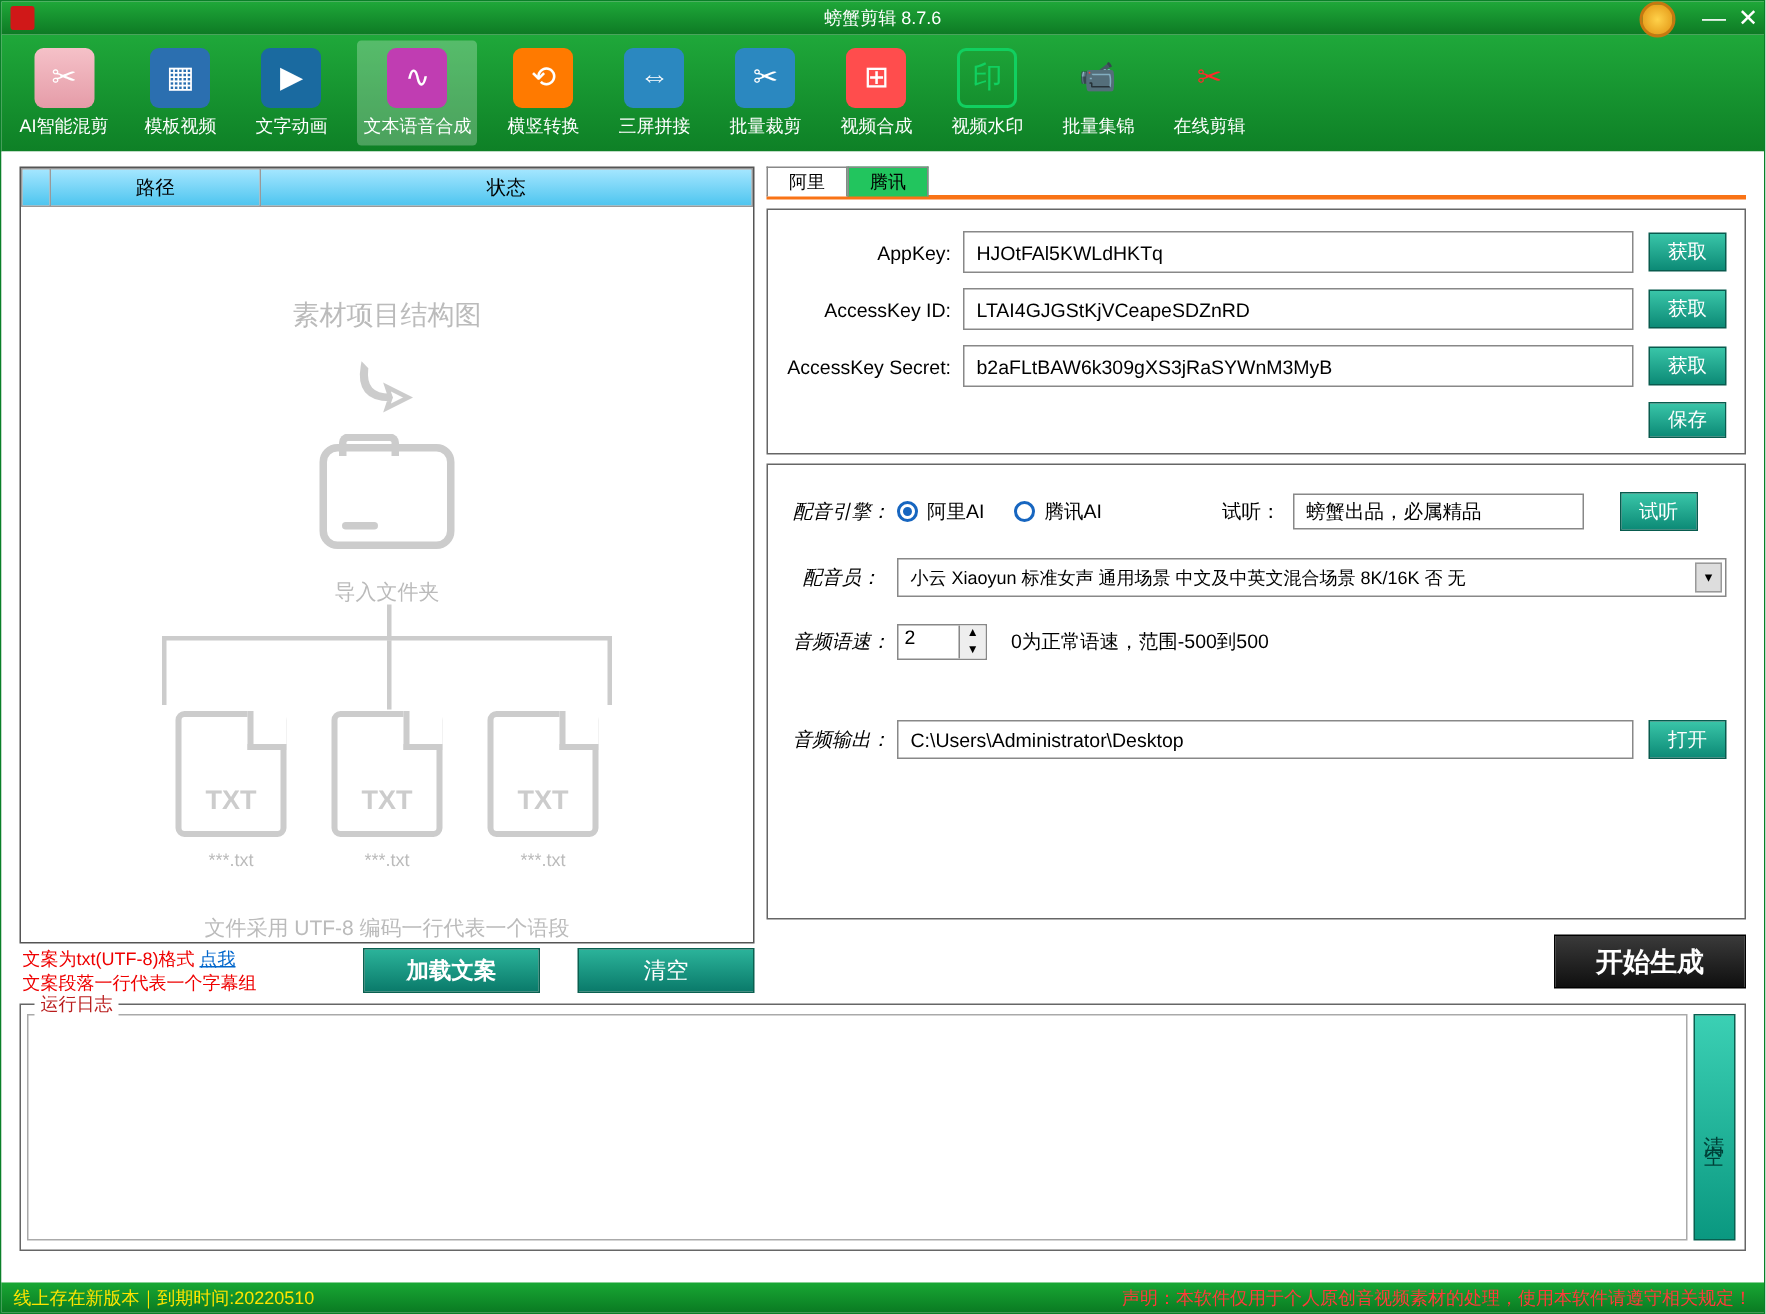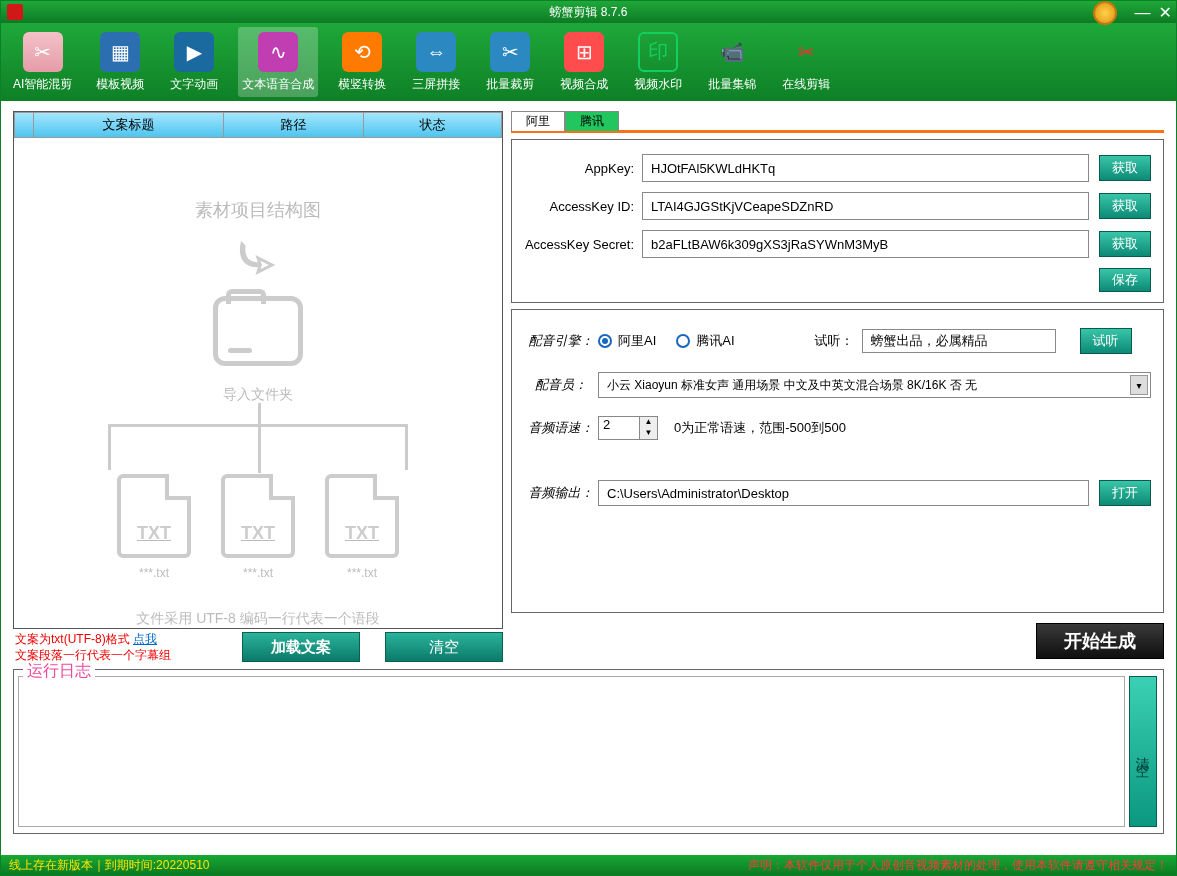--- a/index.html
+++ b/index.html
@@ -41,21 +41,21 @@
 .arrow-svg { width: 40px; height: 40px; }
 .folder-big { width: 90px; height: 70px; border: 5px solid #ccc; border-radius: 12px; position: relative; }
 .folder-big:before { content: ''; position: absolute; top: -12px; left: 8px; width: 30px; height: 10px; border: 5px solid #ccc; border-bottom: none; border-radius: 6px 6px 0 0; }
 .folder-big:after { content: ''; position: absolute; bottom: 8px; left: 10px; width: 24px; height: 5px; background: #ccc; border-radius: 3px; }
 .import-label { font-size: 14px; color: #bbb; }
 .tree-conn { width: 300px; height: 46px; border-left: 3px solid #ccc; border-right: 3px solid #ccc; border-top: 3px solid #ccc; position: relative; margin-top: 10px; }
 .tree-stem { position: absolute; left: 50%; top: -24px; width: 3px; height: 24px; background: #ccc; }
 .tree-mid { position: absolute; left: 50%; top: 0; width: 3px; height: 46px; background: #ccc; }
 .txt-row { display: flex; gap: 30px; margin-top: 4px; }
 .txt-item { display: flex; flex-direction: column; align-items: center; gap: 8px; }
-.txt-box { width: 74px; height: 84px; border: 4px solid #ccc; border-radius: 6px; position: relative; display: flex; align-items: flex-end; justify-content: center; padding-bottom: 10px; text-decoration: underline; }
+.txt-box { width: 74px; height: 84px; border: 4px solid #ccc; border-radius: 6px; position: relative; display: flex; align-items: flex-end; justify-content: center; padding-bottom: 10px; }
 .txt-box:before { content: ''; position: absolute; right: -4px; top: -4px; width: 22px; height: 22px; background: #fff; border-left: 4px solid #ccc; border-bottom: 4px solid #ccc; }
 .txt-lbl { font-size: 18px; font-weight: bold; color: #ccc; }
 .txt-file { font-size: 12px; color: #bbb; }
 .placeholder-note { margin-top: 30px; font-size: 14px; color: #bbb; }
 .left-footer { display: flex; align-items: center; padding: 2px 0 6px 2px; gap: 25px; height: 46px; }
 .red-note { color: #e00; font-size: 12px; line-height: 16px; }
 .red-note a { color: #06c; text-decoration: underline; cursor: pointer; }
 .btn-teal { background: linear-gradient(#2bb39a,#0a7a6a); color: #fff; border: 1px solid #0a6050; font-size: 15px; cursor: pointer; }
 .btn-load { width: 118px; height: 30px; font-weight: bold; }
 .btn-clear1 { width: 118px; height: 30px; }
@@ -75,21 +75,21 @@
 .radio-wrap { display: flex; align-items: center; gap: 6px; margin-right: 20px; cursor: pointer; }
 .radio { width: 14px; height: 14px; border-radius: 50%; border: 2px solid #1766c0; display: inline-block; position: relative; }
 .radio.checked:after { content: ''; position: absolute; inset: 2px; background: #1766c0; border-radius: 50%; }
 .select-box { flex: 1; height: 26px; border: 1px solid #888; padding: 0 24px 0 8px; font-size: 12px; position: relative; display: flex; align-items: center; }
 .select-arrow { position: absolute; right: 2px; top: 2px; bottom: 2px; width: 18px; background: #ddd; border: 1px solid #999; display: flex; align-items: center; justify-content: center; font-size: 10px; }
 .spinner { width: 60px; height: 24px; border: 1px solid #888; position: relative; padding: 0 20px 0 4px; font-size: 13px; }
 .spinner-btns { position: absolute; right: 0; top: 0; bottom: 0; width: 18px; display: flex; flex-direction: column; }
 .spinner-btns span { flex: 1; background: #eee; border-left: 1px solid #888; font-size: 8px; text-align: center; cursor: pointer; }
 .btn-start { width: 128px; height: 36px; background: linear-gradient(#3a3a3a,#0f0f0f); color: #fff; font-size: 18px; font-weight: bold; border: 1px solid #000; cursor: pointer; }
 .log-section { margin-top: 10px; position: relative; }
-.log-legend { position: absolute; top: -8px; left: 10px; background: #fff; padding: 0 4px; font-size: 16px; color: #ec4899; }
+.log-legend { position: absolute; top: -8px; left: 10px; background: #fff; padding: 0 4px; font-size: 12px; color: #b91c1c; }
 .log-box { border: 1px solid #666; height: 165px; display: flex; }
 .log-text { flex: 1; border: 1px solid #aaa; margin: 6px 4px; }
 .log-clear { width: 28px; margin: 6px 6px 6px 0; background: linear-gradient(#3bd0b4,#0a9880); border: 1px solid #086050; color: #004038; font-size: 14px; display: flex; align-items: center; justify-content: center; writing-mode: vertical-rl; cursor: pointer; letter-spacing: 6px; }
 .statusbar { height: 20px; background: linear-gradient(#18a834,#0a7a22); display: flex; align-items: center; font-size: 12px; color: #ffe400; padding: 0 8px; justify-content: space-between; }
 .statusbar .disclaimer { color: #ff3a3a; }
 </style>
 </head>
 <body>
 
 <div class="window">
@@ -149,21 +149,20 @@
         <span>在线剪辑</span>
       </div>
     </div>
 
   <div class="content">
     <div class="top-row">
       <div style="display:flex;flex-direction:column;">
         <div class="left-panel">
           <div class="table-header">
             <div class="th"></div>
-            <div class="th c1">文案标题</div>
             <div class="th c2">路径</div>
             <div class="th c3">状态</div>
           </div>
           <div class="placeholder-area">
             <div class="placeholder-title">素材项目结构图</div>
             <div class="folder-row">
               <svg class="arrow-svg" viewBox="0 0 40 40">
                   <path d="M6 10 Q4 28 22 28 L20 22 L34 29 L20 36 L22 30 Q0 30 4 8 Z" fill="none" stroke="#ccc" stroke-width="3"></path>
                 </svg>
               <div class="folder-big"></div>

